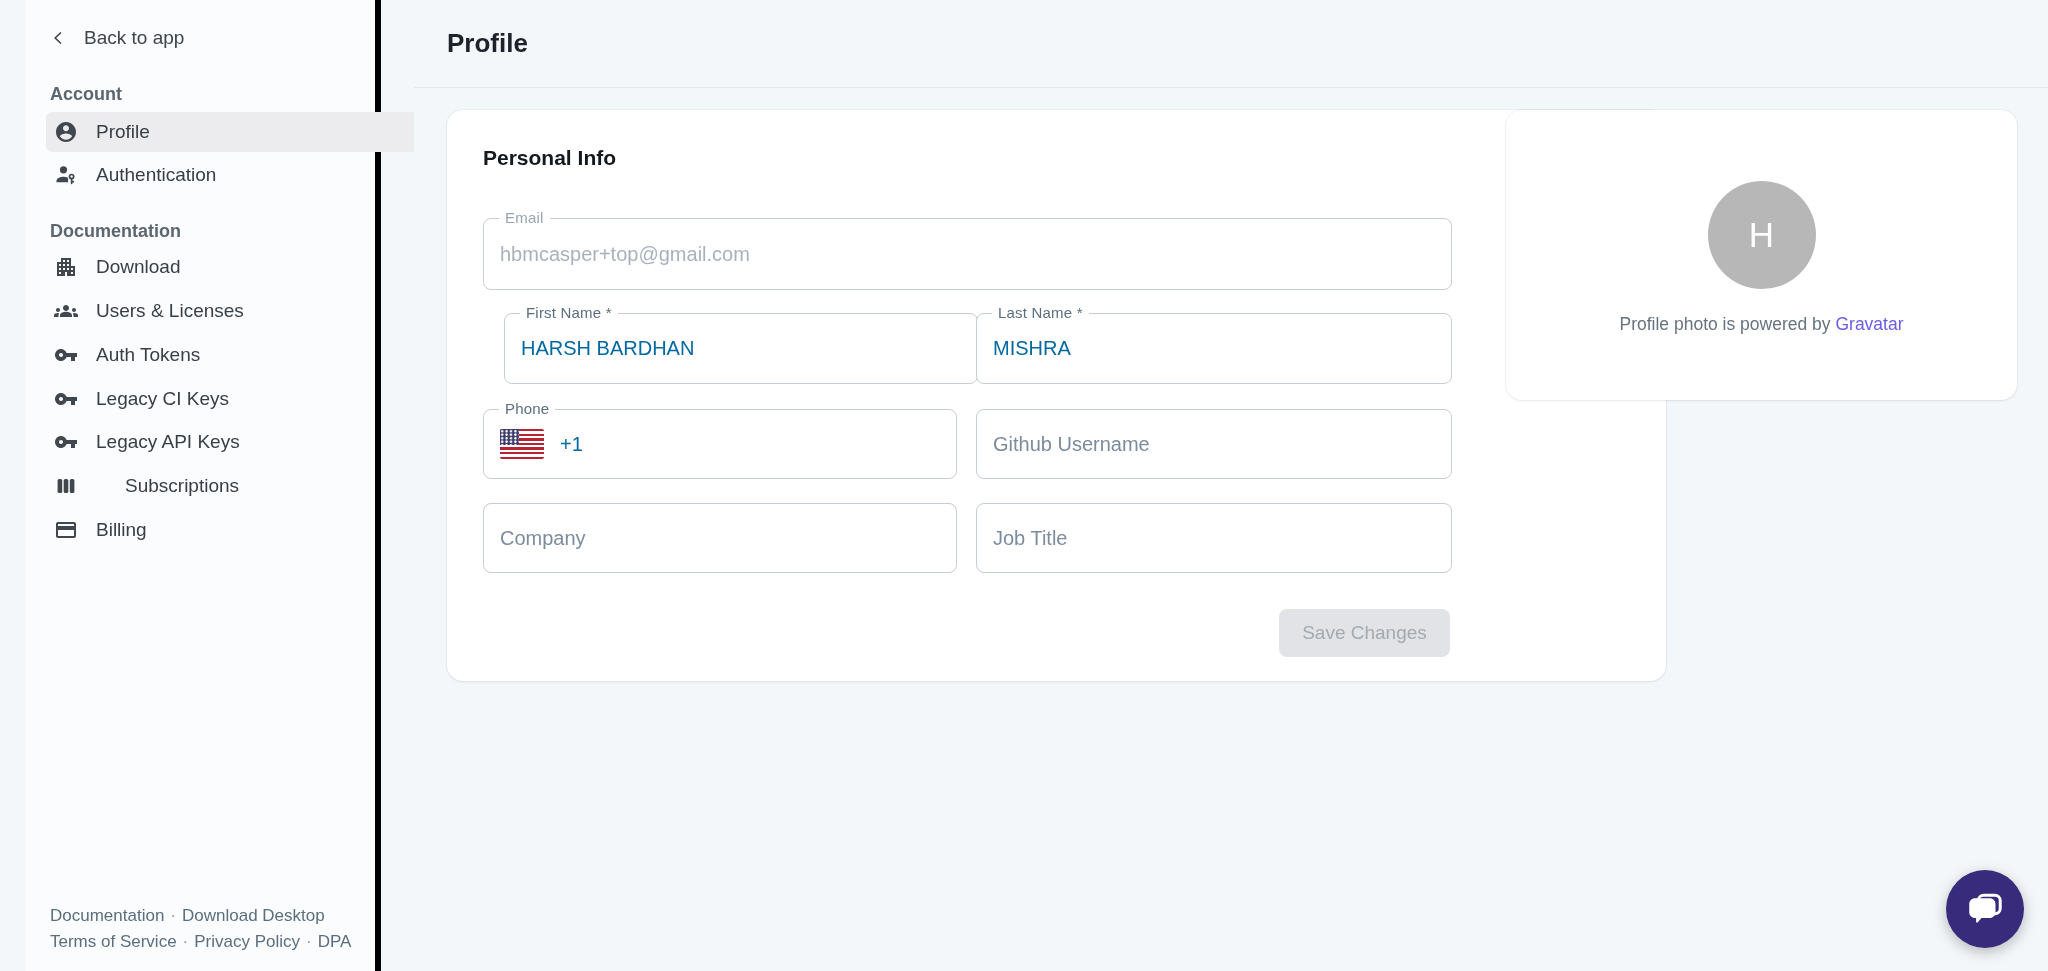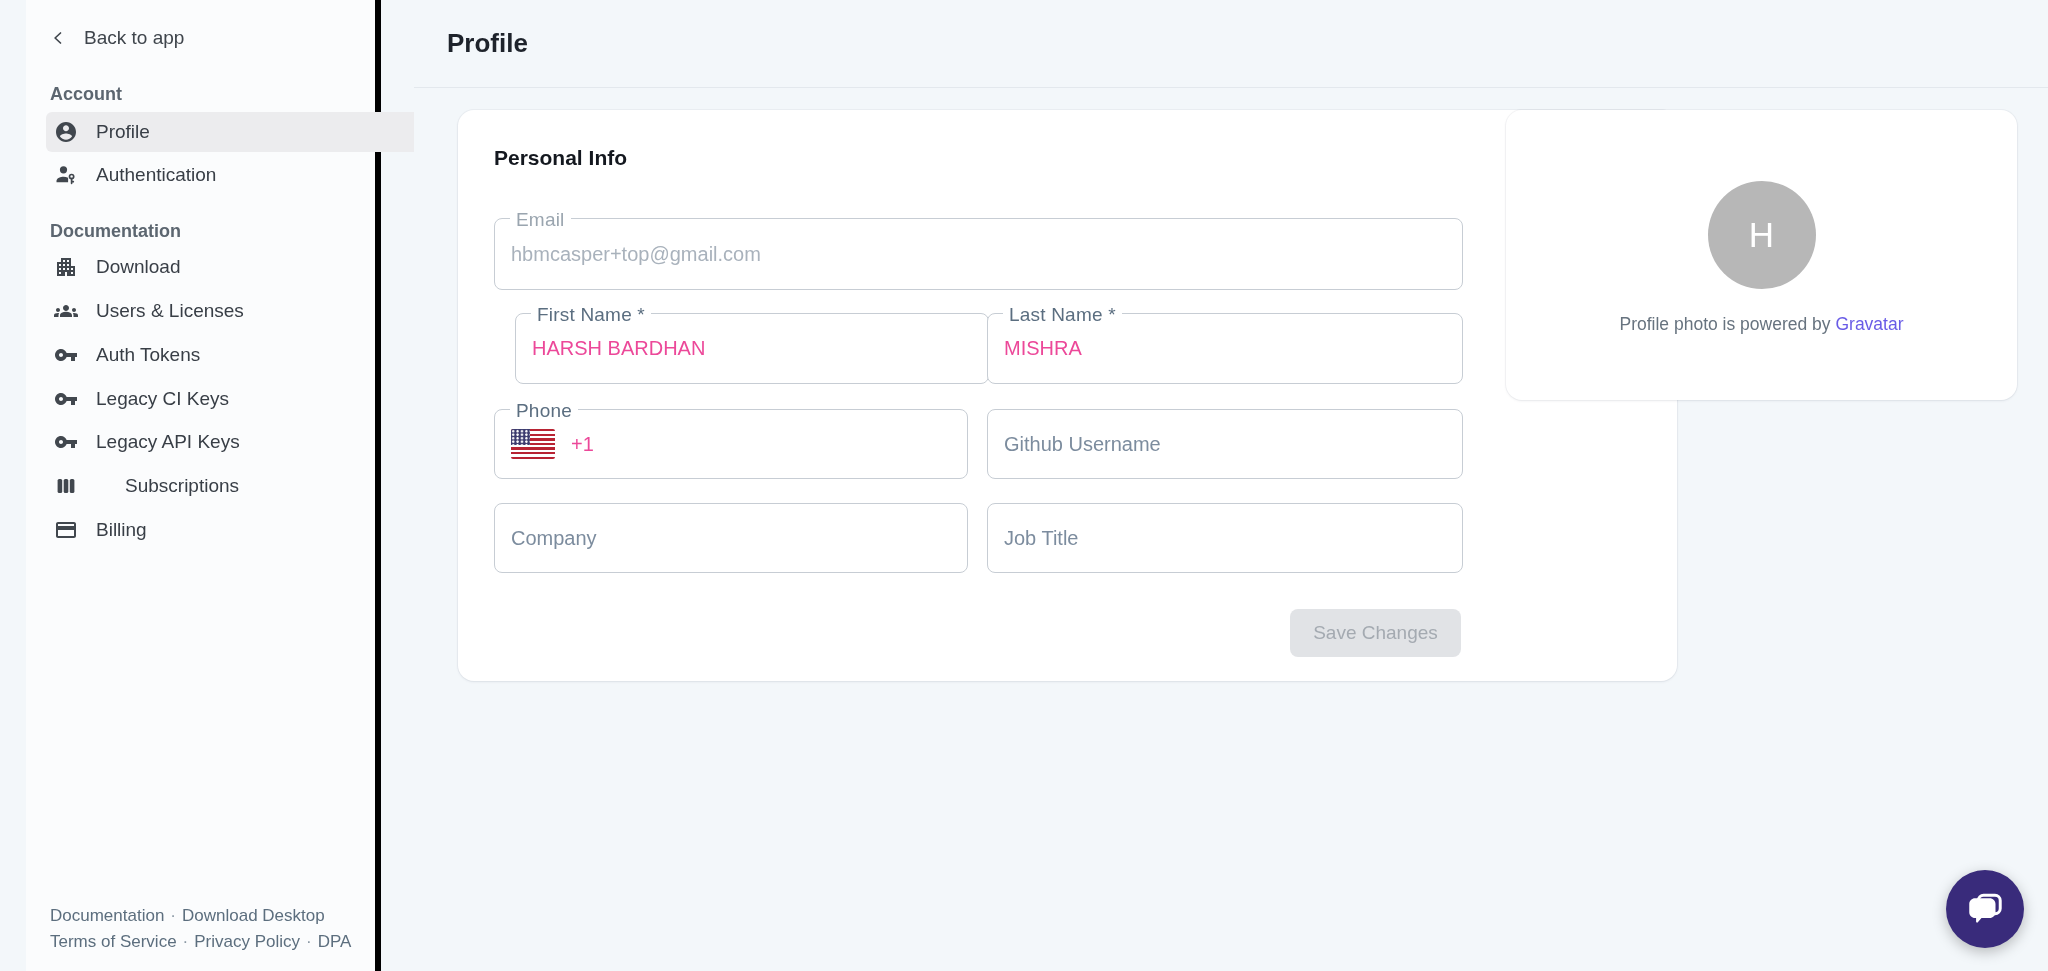--- a/index.html
+++ b/index.html
@@ -50,47 +50,47 @@
   .main-header {
     height:88px; border-bottom:1px solid #e3e8ed;
     display:flex; align-items:center; padding-left:33px;
   }
   .page-title { font-size:26px; font-weight:700; color:#1e232b; }
 
   .card {
     position:absolute; background:#fff; border-radius:16px;
     box-shadow:0 1px 3px rgba(20,30,50,.07), 0 0 0 1px rgba(20,30,50,.035);
   }
-  .card-personal { left:44px; top:110px; width:1219px; height:571px; }
+  .card-personal { left:33px; top:110px; width:1219px; height:571px; }
   .card-gravatar { left:1092px; top:110px; width:511px; height:290px;
     display:flex; flex-direction:column; align-items:center; }
 
   .pi-title {
     position:absolute; left:36px; top:36px;
     font-size:21px; font-weight:700; color:#14181f;
   }
 
   .field { position:absolute; }
   .f-email   { left:36px;  top:108px; width:969px; height:72px; }
   .f-first   { left:36px;  top:203px; width:474px; height:71px;margin-left:21px; }
   .f-last    { left:529px; top:203px; width:476px; height:71px; }
   .f-phone   { left:36px;  top:299px; width:474px; height:70px; }
   .f-github  { left:529px; top:299px; width:476px; height:70px; }
   .f-company { left:36px;  top:393px; width:474px; height:70px; }
   .f-job     { left:529px; top:393px; width:476px; height:70px; }
 
   .float-label {
     position:absolute; top:-9px; left:16px; z-index:2;
     background:#fff; padding:0 6px;
-    font-size:19px; color:#5b6e80; letter-spacing:.2px;
+    font-size:15px; color:#5b6e80; letter-spacing:.2px;
   }
   .field input {
     width:100%; height:100%;
     border:1px solid #c7cdd4; border-radius:8px;
-    padding:0 16px; font-size:20px; color:#ec4899;
+    padding:0 16px; font-size:20px; color:#0369a1;
     font-family:inherit; background:#fff; outline:none;
   }
   .field input::placeholder { color:#7c8c9e; opacity:1; }
   .field.disabled .float-label { color:#9aa5af; }
   .field.disabled input { color:#a9b2bc; }
   .f-phone input { padding-left:76px; }
 
   .us-flag {
     position:absolute; left:17px; top:50%; transform:translateY(-50%);
     width:44px; height:30px; z-index:2; border-radius:2px; overflow:hidden;

